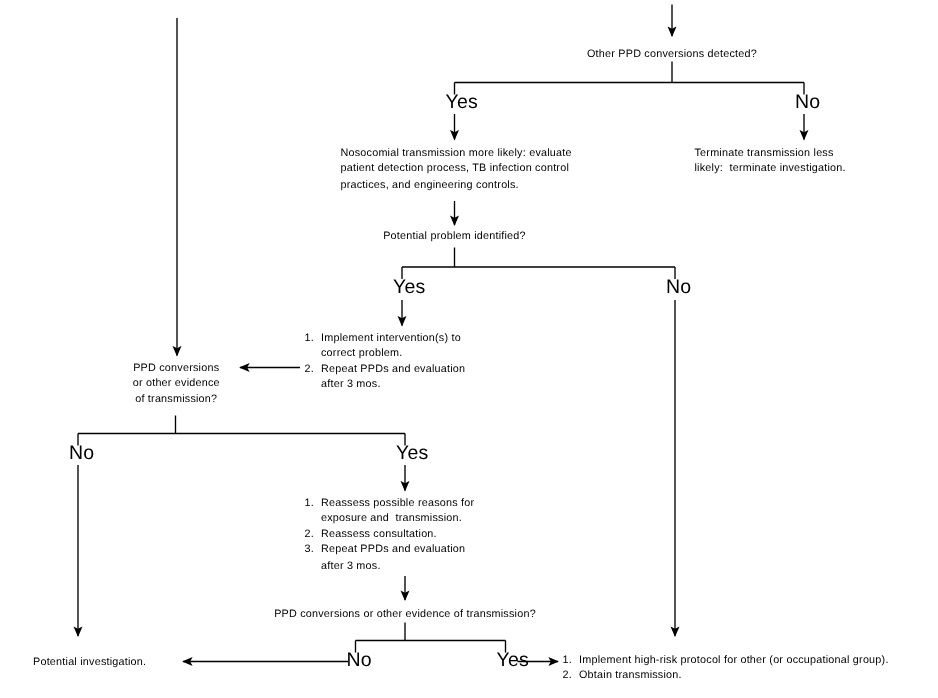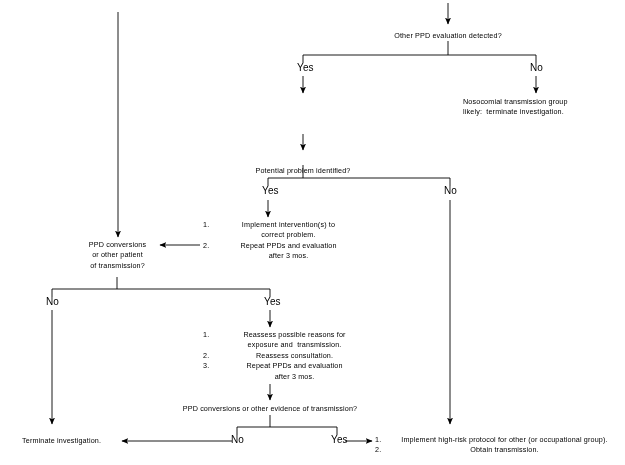--- a/index.html
+++ b/index.html
@@ -23,21 +23,21 @@
     font-size: 7.2px;
     line-height: 10.4px;
     color: #000;
     white-space: pre-wrap;
     letter-spacing: 0.15px;
   }
   .node.center { text-align: center; }
   .node.left { text-align: left; }
   .lbl {
     position: absolute;
-    font-size: 10px;
+    font-size: 13px;
     line-height: 9px;
     color: #000;
     letter-spacing: 0.15px;
   }
   .numlist {
     position: absolute;
     font-size: 7.2px;
     line-height: 10.4px;
     letter-spacing: 0.15px;
   }
@@ -46,21 +46,20 @@
     align-items: flex-start;
   }
   .numlist .num {
     width: 11px;
     flex: 0 0 11px;
     text-align: left;
   }
   .numlist .txt {
     flex: 1 1 auto;
     white-space: pre-wrap;
-    text-align: center;
   }
   svg.wires {
     position: absolute;
     left: 0;
     top: 0;
     width: 625px;
     height: 465px;
     pointer-events: none;
   }
 </style>
@@ -119,51 +118,54 @@
       <line x1="237" y1="427" x2="237" y2="435"></line>
       <line x1="337" y1="427" x2="337" y2="435"></line>
 
       <line x1="232" y1="441" x2="122" y2="441" marker-end="url(#ah)"></line>
 
       <line x1="345" y1="441" x2="372" y2="441" marker-end="url(#ah)"></line>
 
     </g>
   </svg>
 
-  <div class="node center" style="left:345px; top:31px; width:206px;">Other PPD evaluation detected?</div>
+  <div class="node center" style="left:345px; top:31px; width:206px;">Other PPD conversions detected?</div>
 
   <div class="lbl" style="left:297px; top:63px;">Yes</div>
 
   <div class="lbl" style="left:530px; top:63px;">No</div>
 
-
-  <div class="node left" style="left:463px; top:97px; width:155px;">Nosocomial transmission group
+  <div class="node left" style="left:227px; top:97px; width:215px;">Nosocomial transmission more likely: evaluate
+patient detection process, TB infection control
+practices, and engineering controls.</div>
+
+  <div class="node left" style="left:463px; top:97px; width:155px;">Terminate transmission less
 likely:  terminate investigation.</div>
 
-  <div class="node center" style="left:240px; top:166px; width:126px;">Potential problem identified?</div>
+  <div class="node center" style="left:240px; top:152px; width:126px;">Potential problem identified?</div>
 
   <div class="lbl" style="left:262px; top:186px;">Yes</div>
 
   <div class="lbl" style="left:444px; top:186px;">No</div>
 
   <div class="numlist" style="left:203px; top:220px; width:160px;">
     <div class="row">
       <span class="num">1.</span>
       <span class="txt">Implement intervention(s) to
 correct problem.</span>
     </div>
     <div class="row">
       <span class="num">2.</span>
       <span class="txt">Repeat PPDs and evaluation
 after 3 mos.</span>
     </div>
   </div>
 
   <div class="node center" style="left:66px; top:240px; width:103px;">PPD conversions
-or other patient
+or other evidence
 of transmission?</div>
 
   <div class="lbl" style="left:46px; top:297px;">No</div>
 
   <div class="lbl" style="left:264px; top:297px;">Yes</div>
 
   <div class="numlist" style="left:203px; top:330px; width:172px;">
     <div class="row">
       <span class="num">1.</span>
       <span class="txt">Reassess possible reasons for
@@ -179,21 +181,21 @@
 after 3 mos.</span>
     </div>
   </div>
 
   <div class="node center" style="left:180px; top:404px; width:180px;">PPD conversions or other evidence of transmission?</div>
 
   <div class="lbl" style="left:231px; top:435px;">No</div>
 
   <div class="lbl" style="left:331px; top:435px;">Yes</div>
 
-  <div class="node left" style="left:22px; top:436px; width:110px;">Terminate investigation.</div>
+  <div class="node left" style="left:22px; top:436px; width:110px;">Potential investigation.</div>
 
   <div class="numlist" style="left:375px; top:435px; width:248px;">
     <div class="row">
       <span class="num">1.</span>
       <span class="txt">Implement high-risk protocol for other (or occupational group).</span>
     </div>
     <div class="row">
       <span class="num">2.</span>
       <span class="txt">Obtain transmission.</span>
     </div>

